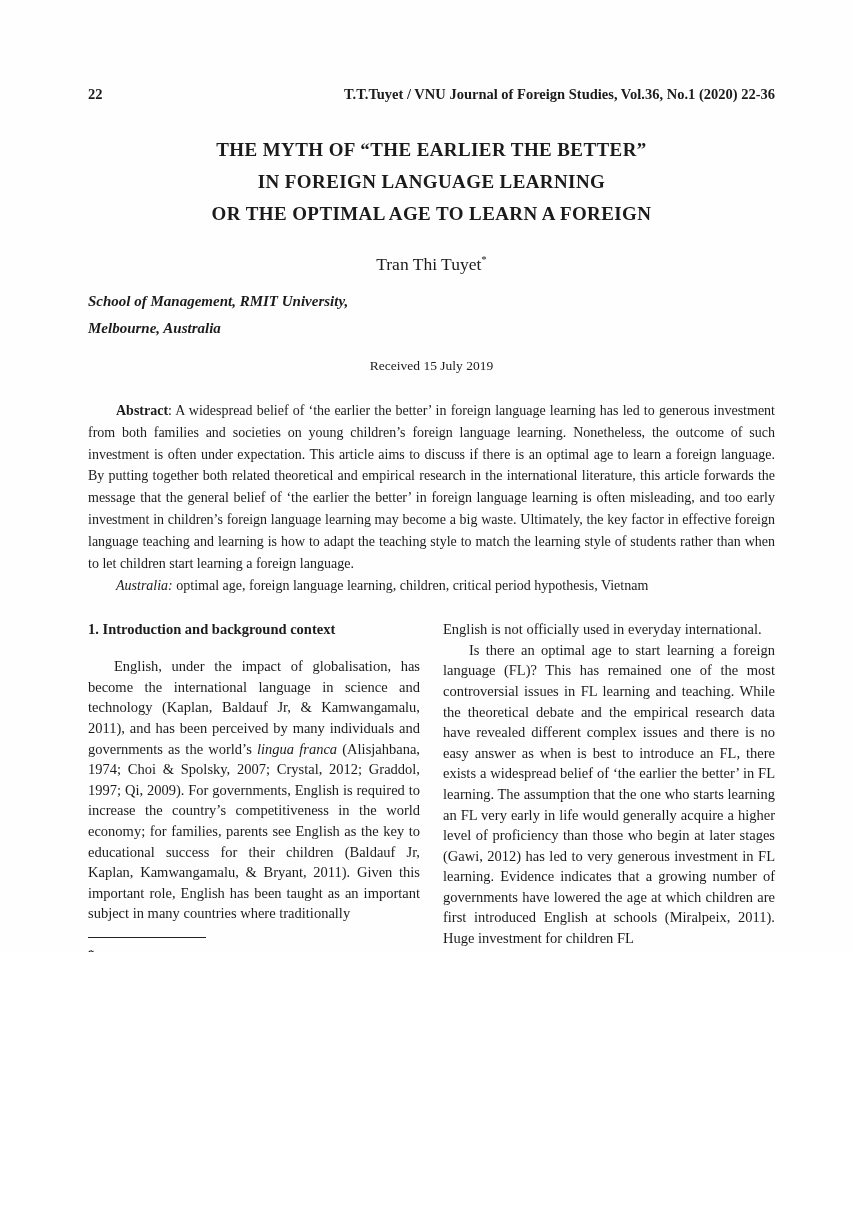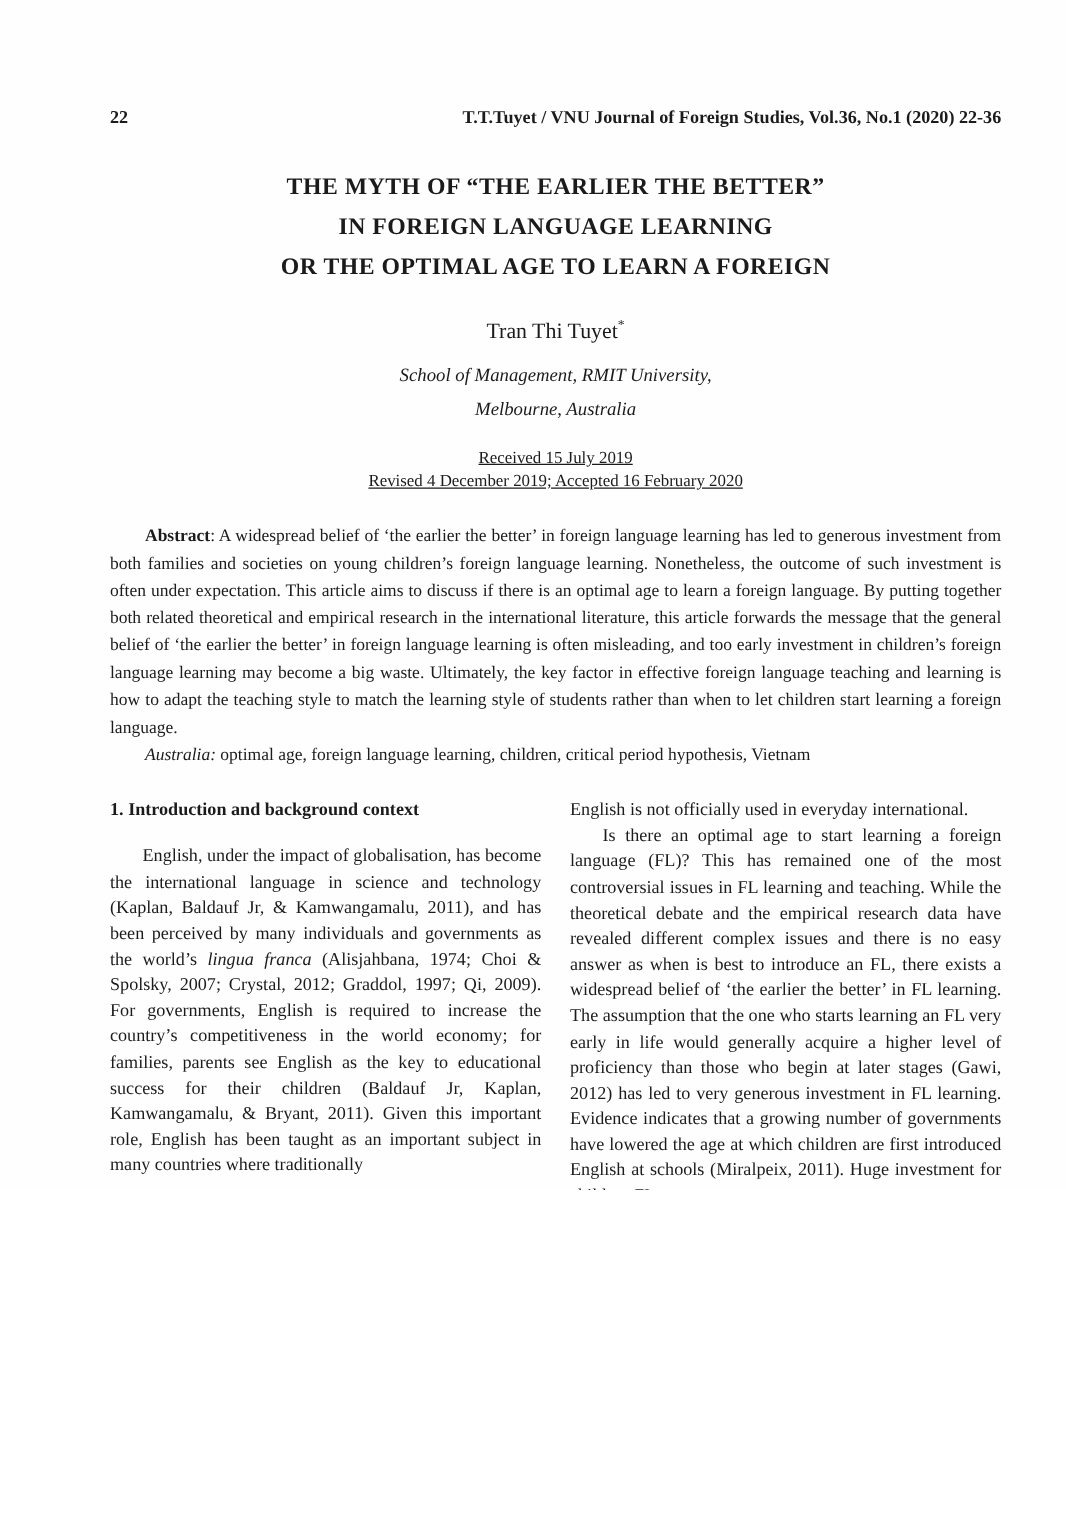--- a/index.html
+++ b/index.html
@@ -7,21 +7,21 @@
   body {
     font-family: "Liberation Serif", "DejaVu Serif", serif;
     color: #1b1b1b;
     -webkit-font-smoothing: antialiased;
   }
   .page {
     position: relative;
     width: 853px;
     height: 952px;
     background: #fefefe;
-    padding: 86px 52px 0 88px;
+    padding: 86px 78px 0 88px;
     overflow: hidden;
   }
   
   .running-header {
     display: flex;
     justify-content: space-between;
     align-items: baseline;
     font-size: 14.5px;
     font-weight: bold;
     line-height: 17px;
@@ -44,33 +44,32 @@
     line-height: 24px;
   }
   .author-line sup {
     font-size: 11px;
     vertical-align: super;
     line-height: 0;
   }
   
   .affiliation {
     margin-top: 12px;
-    text-align: center;
     font-style: italic;
     font-size: 15px;
     line-height: 27px;
+    font-weight: bold;
   }
   .affiliation .affil-line { display: block; }
   
   .dates {
     margin-top: 14px;
     text-align: center;
     font-size: 13.5px;
     line-height: 19px;
-    text-decoration: underline;
   }
   .dates .date-line { display: block; }
   
   .abstract {
     margin-top: 25px;
     font-size: 14px;
     line-height: 21.8px;
     text-align: justify;
   }
   .abstract p { text-indent: 28px; }
@@ -150,21 +149,20 @@
     <span>Tran Thi Tuyet</span><sup>*</sup>
   </div>
 
   <div class="affiliation">
     <span class="affil-line">School of Management, RMIT University,</span>
     <span class="affil-line">Melbourne, Australia</span>
   </div>
 
   <div class="dates">
     <span class="date-line">Received 15 July 2019</span>
-    <span class="date-line">Revised 4 December 2019; Accepted 16 February 2020</span>
   </div>
 
   <div class="abstract">
     <p><span class="abstract-label">Abstract</span><span>: A widespread belief of ‘the earlier the better’ in foreign language learning has led to generous investment from both families and societies on young children’s foreign language learning. Nonetheless, the outcome of such investment is often under expectation. This article aims to discuss if there is an optimal age to learn a foreign language. By putting together both related theoretical and empirical research in the international literature, this article forwards the message that the general belief of ‘the earlier the better’ in foreign language learning is often misleading, and too early investment in children’s foreign language learning may become a big waste. Ultimately, the key factor in effective foreign language teaching and learning is how to adapt the teaching style to match the learning style of students rather than when to let children start learning a foreign language.</span></p>
   </div>
 
   <div class="keywords">
     <span class="keywords-label">Australia:</span><span> optimal age, foreign language learning, children, critical period hypothesis, Vietnam</span>
   </div>
 

